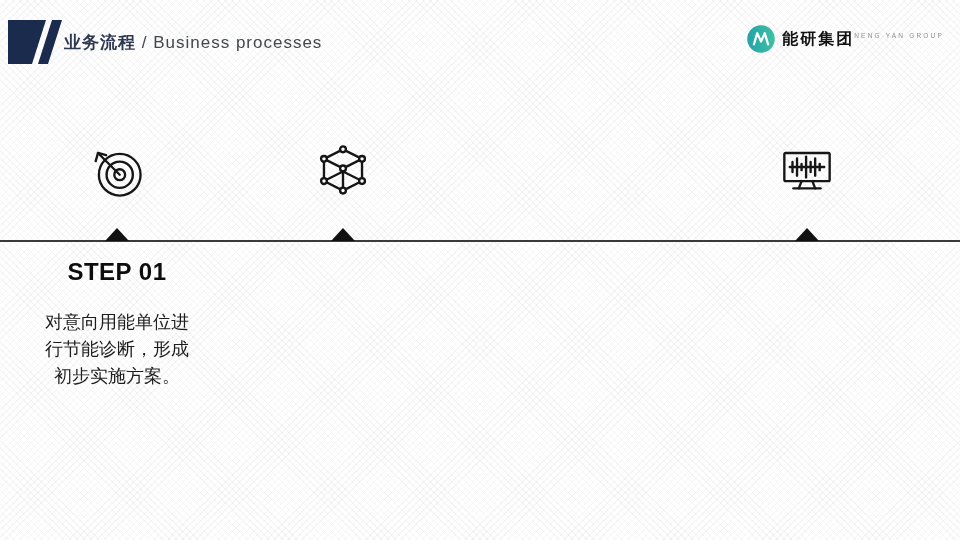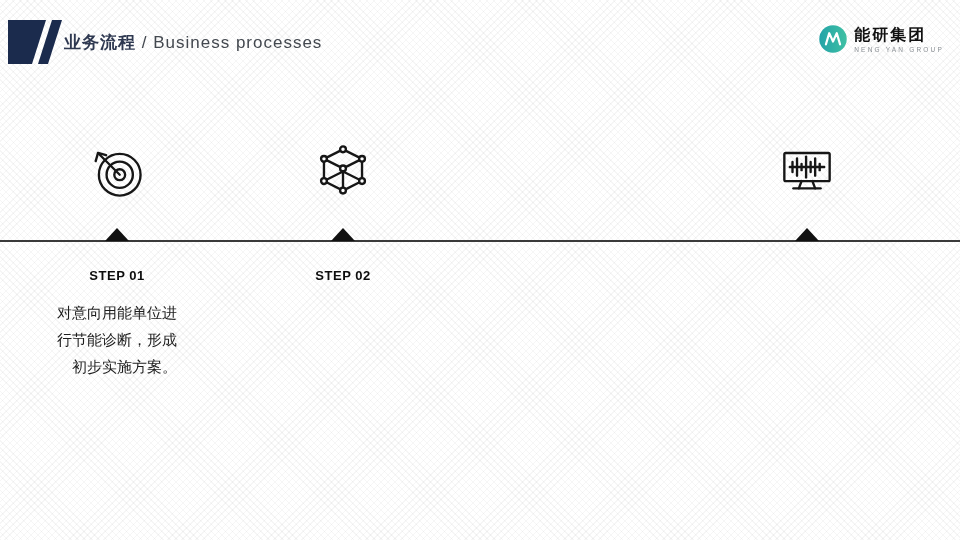--- a/index.html
+++ b/index.html
@@ -18,21 +18,21 @@
   .header{ position:absolute; top:0; left:0; right:0; height:72px; }
   .header-shapes{ position:absolute; left:8px; top:20px; }
   .page-title{
     position:absolute; left:64px; top:31px;
     font-size:17px; color:#3a4152; letter-spacing:1px;
   }
   .page-title .cn{ font-weight:bold; color:#2e3850; }
   .page-title .en{ color:#43484f; }
 
   .logo{ position:absolute; right:16px; top:24px; display:flex; align-items:center; }
-  .logo-text{ margin-left:6px; display:flex; flex-direction:column; }
+  .logo-text{ margin-left:6px; display:flex; flex-direction:row; }
   .logo-cn{ font-size:16px; font-weight:bold; color:#111; letter-spacing:2px; line-height:18px; }
   .logo-en{ font-size:6.5px; color:#8a8f94; letter-spacing:2.2px; margin-top:2px; }
 
   
   .timeline-line{
     position:absolute; top:240px; left:0; right:0; height:2px; background:#3a3a3a;
   }
 
   
   .step-col{
@@ -43,26 +43,26 @@
   .icon-wrap{ height:60px; display:flex; align-items:center; justify-content:center; }
 
   .triangle{
     width:0; height:0; margin:26px auto 0 auto;
     border-left:12px solid transparent;
     border-right:12px solid transparent;
     border-bottom:13px solid #111;
   }
 
   .step-label{
-    margin-top:27px; font-size:13px; font-weight:800; color:#0d0d0d; letter-spacing:0.5px;
+    margin-top:17px; font-size:24px; font-weight:800; color:#0d0d0d; letter-spacing:0.5px;
   }
 
   .step-desc{
-    display:inline-block; margin-top:16px; text-align:right;
-    font-size:15px; line-height:27px; color:#1c1c1c; white-space:pre-line;
+    display:inline-block; margin-top:23px; text-align:center;
+    font-size:18px; line-height:27px; color:#1c1c1c; white-space:pre-line;
   }
 
   svg.line-icon{ stroke:#161616; fill:none; stroke-width:2.6; stroke-linecap:round; stroke-linejoin:round; }
 </style>
 </head>
 <body>
 
 <div class="slide">
 
   <div class="header">
@@ -122,21 +122,20 @@
         <circle cx="32" cy="7" r="3.2" fill="#fff"></circle>
         <circle cx="11" cy="17.5" r="3.2" fill="#fff"></circle>
         <circle cx="53" cy="17.5" r="3.2" fill="#fff"></circle>
         <circle cx="32" cy="28" r="3.2" fill="#fff"></circle>
         <circle cx="11" cy="42" r="3.2" fill="#fff"></circle>
         <circle cx="53" cy="42" r="3.2" fill="#fff"></circle>
         <circle cx="32" cy="52.5" r="3.2" fill="#fff"></circle>
       </svg>
     </div>
     <div class="triangle"></div>
-    <div class="step-label">STEP 02</div>
   </div>
 
 
   <div class="step-col col-4">
     <div class="icon-wrap">
       <svg class="line-icon" width="58" height="58" viewBox="0 0 64 64" stroke-width="2.3">
         <rect x="7" y="11" width="50" height="31" rx="1.5"></rect>
         <line x1="13" y1="26.5" x2="51" y2="26.5"></line>
         <line x1="16" y1="21" x2="16" y2="32"></line>
         <line x1="21" y1="17" x2="21" y2="36"></line>

